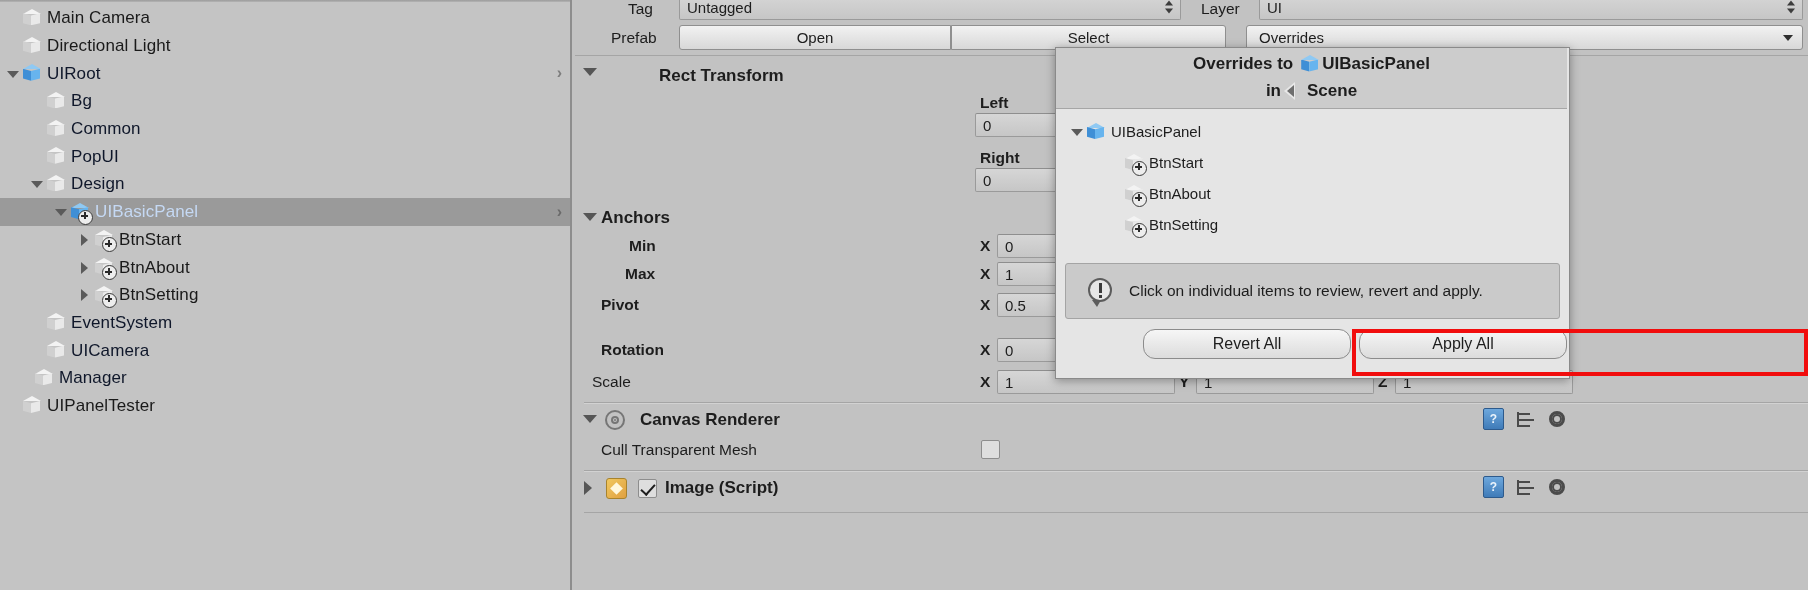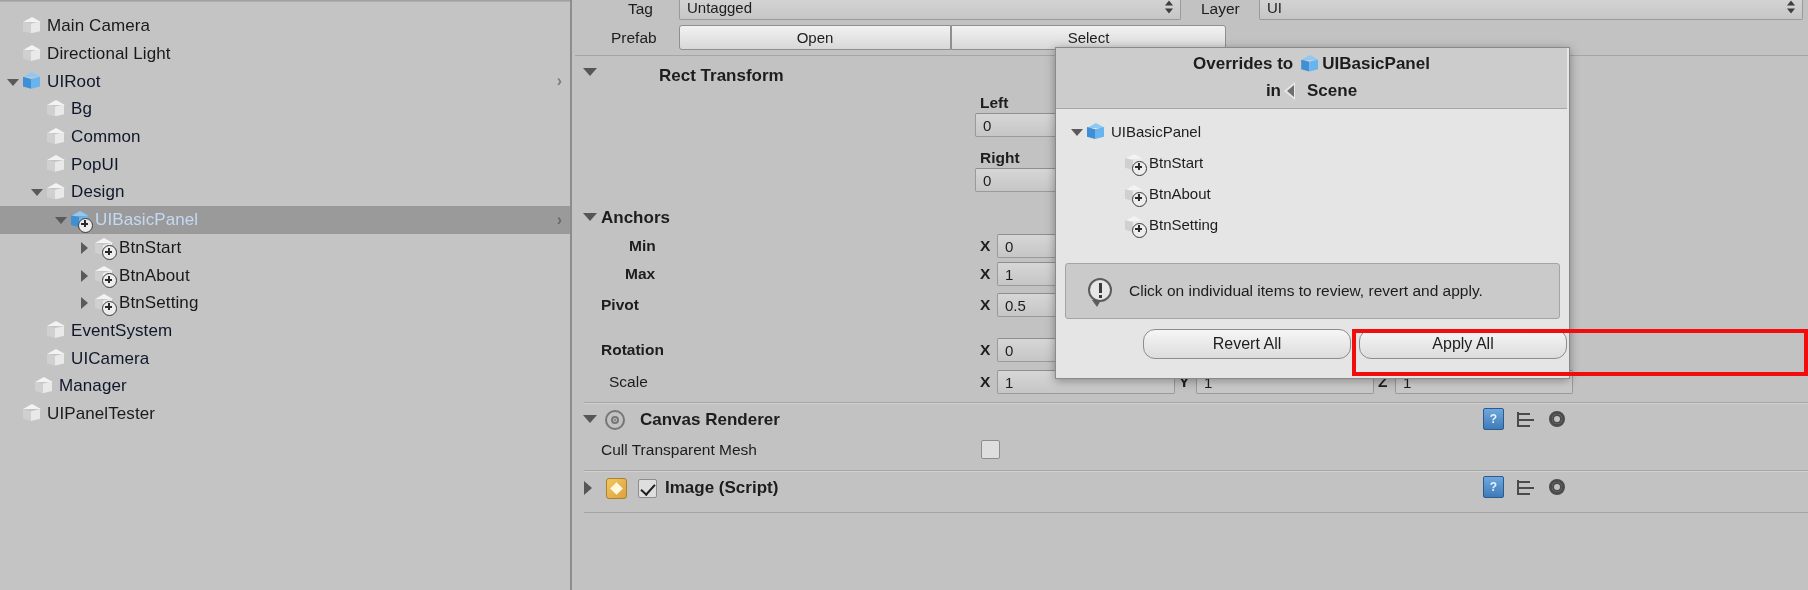--- a/index.html
+++ b/index.html
@@ -9,21 +9,21 @@
     font-family:"Liberation Sans","DejaVu Sans",sans-serif;
     font-size:15px;color:#1d1d1d;
     -webkit-font-smoothing:antialiased;
   }
   .abs{position:absolute;}
 
   
   #hierarchy{left:0;top:0;width:572px;height:590px;background:#c4c4c4;overflow:hidden;}
   #hierarchy .topline{position:absolute;left:0;top:0;width:572px;height:2px;
     background:linear-gradient(#9b9b9b,#b4b4b4);}
-  #hier-scroll{position:absolute;left:0;top:12px;width:572px;}
+  #hier-scroll{position:absolute;left:0;top:4px;width:572px;}
   .hrow{position:relative;height:27.7px;display:flex;align-items:center;white-space:nowrap;}
   .hrow.sel{background:#9a9a9a;}
   .hrow .lbl{font-size:17px;line-height:1;letter-spacing:.1px;}
   .hrow .lbl.prefab{color:#0f172a;}
   .hrow .lbl.plain{color:#1a1a1a;}
   .hrow.sel .lbl{color:#c5d9f4;}
   .twisty{width:17px;height:17px;flex:0 0 17px;position:relative;margin-right:1px;}
   .twisty.open::after{content:"";position:absolute;left:3px;top:6px;
     border-left:6px solid transparent;border-right:6px solid transparent;border-top:7px solid #5a5a5a;}
   .twisty.closed::after{content:"";position:absolute;left:5px;top:3px;
@@ -316,20 +316,24 @@
   </div>
   <div class="lblnorm" style="left:626px;top:0px;">Layer</div>
   <div class="ifield" style="left:684px;top:-6px;width:544px;height:26px;">
     <span>UI</span>
     <span class="updown"></span>
   </div>
 
   <div class="lblnorm" style="left:36px;top:29px;">Prefab</div>
   <div class="ibtn" style="left:104px;top:25px;width:272px;height:25px;border-radius:3px 0 0 3px;">Open</div>
   <div class="ibtn" style="left:376px;top:25px;width:275px;height:25px;border-radius:0 3px 3px 0;">Select</div>
+  <div class="ibtn" style="left:671px;top:25px;width:557px;height:25px;justify-content:flex-start;padding-left:12px;">
+    <span>Overrides</span>
+    <span class="caretdn"></span>
+  </div>
 
   <div class="sep" style="left:0px;top:55px;width:1233px;"></div>
 
   <div class="tri-dn" style="left:8px;top:68px;"></div>
   <div id="rtglyph">
     <span style="left:0px;top:0px;border-right:7px solid transparent;border-bottom:8px solid #b9b9b9;border-left:0;"></span>
     <span style="left:18px;top:0px;border-left:7px solid transparent;border-bottom:8px solid #b9b9b9;"></span>
     <span style="left:0px;top:15px;border-right:7px solid transparent;border-top:8px solid #b9b9b9;"></span>
     <span style="left:18px;top:15px;border-left:7px solid transparent;border-top:8px solid #b9b9b9;"></span>
   </div>
@@ -382,21 +386,21 @@
   <div class="ifield" style="left:422px;top:293px;width:178px;height:24px;">
     <span>0.5</span>
   </div>
 
   <div class="lblbold" style="left:26px;top:341px;">Rotation</div>
   <div class="lblbold" style="left:405px;top:341px;">X</div>
   <div class="ifield" style="left:422px;top:338px;width:178px;height:24px;">
     <span>0</span>
   </div>
 
-  <div class="lblnorm" style="left:34px;top:373px;">Scale</div>
+  <div class="lblnorm" style="left:17px;top:373px;">Scale</div>
   <div class="lblbold" style="left:405px;top:373px;">X</div>
   <div class="ifield" style="left:422px;top:370px;width:178px;height:24px;">
     <span>1</span>
   </div>
   <div class="lblbold" style="left:604px;top:373px;">Y</div>
   <div class="ifield" style="left:621px;top:370px;width:178px;height:24px;">
     <span>1</span>
   </div>
   <div class="lblbold" style="left:803px;top:373px;">Z</div>
   <div class="ifield" style="left:820px;top:370px;width:178px;height:24px;">

